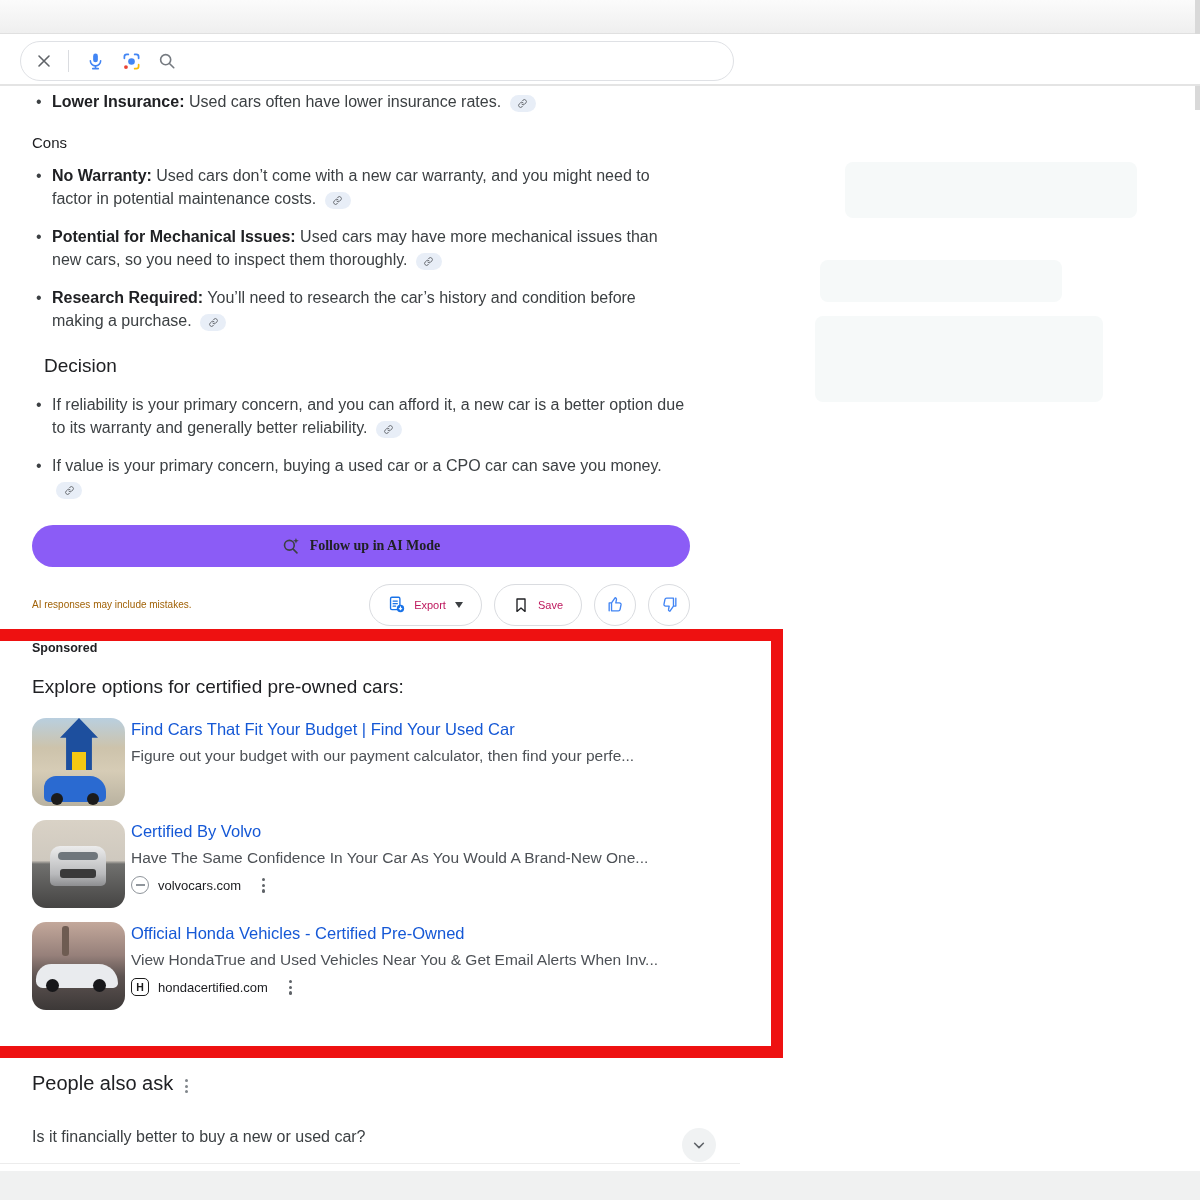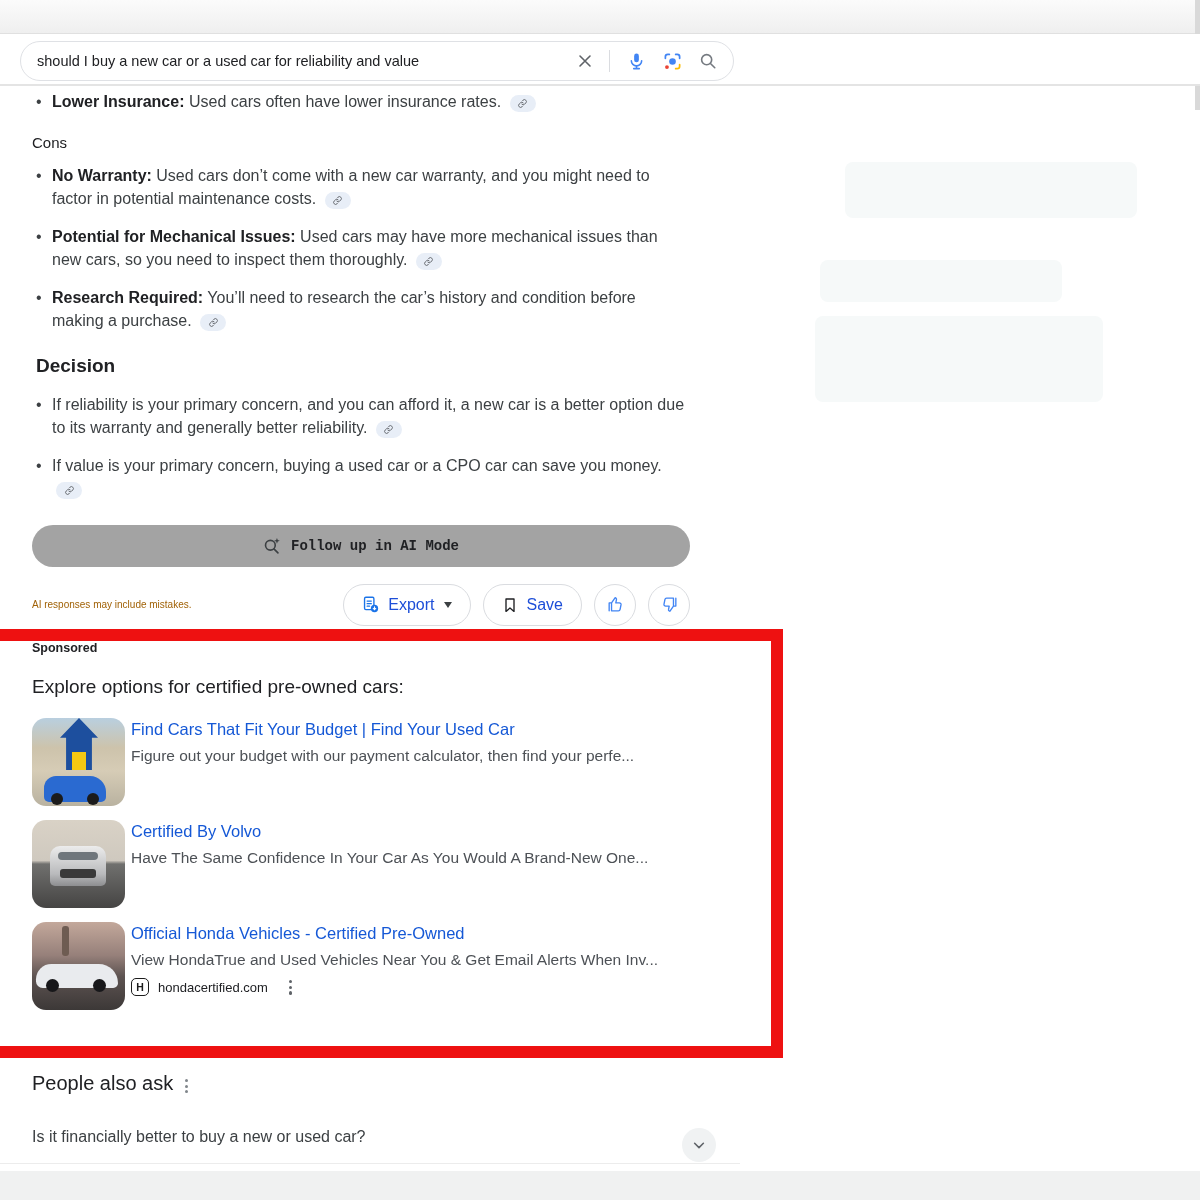--- a/index.html
+++ b/index.html
@@ -27,35 +27,35 @@
   .g2{left:820px;top:260px;width:242px;height:42px;}
   .g3{left:815px;top:316px;width:288px;height:86px;}
 
   
   .ai-col{position:absolute;left:32px;top:90px;width:658px;}
   .bullet{position:relative;padding-left:20px;font-size:16px;line-height:23.5px;
           color:#3c4043;margin:0 0 14px 0;}
   .bullet::before{content:"•";position:absolute;left:4px;top:0;color:#3c4043;}
   .b{font-weight:700;color:#202124;}
   .sec-h{font-size:15px;font-weight:400;color:#202124;margin:20px 0 13px 0;}
-  .sec-h.big{font-size:19px;margin:22px 0 16px 4px;font-weight:bold;}
+  .sec-h.big{font-size:19px;margin:22px 0 16px 12px;}
 
   .chip{display:inline-flex;align-items:center;justify-content:center;width:26px;height:17px;
         background:#e8eef7;border-radius:9px;vertical-align:-2px;margin-left:4px;cursor:pointer;}
 
-  .followup{margin-top:24px;width:100%;height:42px;border:none;background:#a3a3a3;border-radius:21px;
+  .followup{margin-top:24px;width:100%;height:42px;border:none;background:#8b5cf6;border-radius:21px;
             display:flex;align-items:center;justify-content:center;gap:10px;
-            font-family:Liberation Mono, monospace;font-size:14px;font-weight:600;color:#202124;cursor:pointer;}
+            font-family:Liberation Serif, serif;font-size:14px;font-weight:600;color:#202124;cursor:pointer;}
 
   .footer-row{margin-top:17px;display:flex;align-items:center;width:100%;}
   .disclaimer{font-size:10px;color:#a16207;}
   .fbtns{margin-left:auto;display:flex;align-items:center;gap:12px;}
   .pill-btn{height:42px;border:1px solid #dadce0;background:#fff;border-radius:21px;
             display:flex;align-items:center;gap:9px;padding:0 18px;cursor:pointer;
-            font-family:"Liberation Sans",sans-serif;font-size:16px;color:#1d4ed8;font-weight:500;}
+            font-family:"Liberation Sans",sans-serif;font-size:11px;color:#be185d;font-weight:500;}
   .caret-down{width:0;height:0;border-left:4.5px solid transparent;border-right:4.5px solid transparent;
               border-top:6px solid #3c4043;}
   .round-btn{width:42px;height:42px;border:1px solid #dadce0;background:#fff;border-radius:50%;
              display:flex;align-items:center;justify-content:center;cursor:pointer;}
 
   
   .sponsored-col{position:absolute;left:32px;top:641px;width:702px;}
   .sp-label{font-size:12.5px;font-weight:700;color:#202124;margin-bottom:21px;}
   .sp-heading{font-size:19px;color:#202124;margin-bottom:20px;}
   .ad-row{display:flex;gap:6px;margin-bottom:14px;}
@@ -124,21 +124,20 @@
 </head>
 <body>
 
 <div class="page">
 
   <div class="top-chrome"></div>
   <div class="right-sliver"></div>
 
   <div class="search-row">
     <div class="search-pill">
-      <div class="query">should I buy a new car or a used car for reliability and value</div>
       <div class="sp-icons">
         <svg width="14" height="14" viewBox="0 0 14 14">
           <path d="M2 2l10 10M12 2L2 12" stroke="#5f6368" stroke-width="1.6" stroke-linecap="round"></path>
         </svg>
         <div class="vsep"></div>
         <svg width="19" height="19" viewBox="0 0 24 24">
           <rect x="9" y="2" width="6" height="11" rx="3" fill="#4285f4"></rect>
           <path d="M5.5 11a6.5 6.5 0 0 0 13 0" fill="none" stroke="#4285f4" stroke-width="2" stroke-linecap="round"></path>
           <path d="M12 17.5V21M8.5 21h7" stroke="#4285f4" stroke-width="2" stroke-linecap="round"></path>
         </svg>
@@ -284,20 +283,31 @@
       </div>
     </div>
 
     <div class="ad-row">
       <div class="thumb thumb-volvo">
         <div class="vo-suv"></div>
       </div>
       <div class="ad-txt">
         <div class="ad-title">Certified By Volvo</div>
         <div class="ad-desc">Have The Same Confidence In Your Car As You Would A Brand-New One...</div>
+        <div class="ad-meta">
+          <span class="fav fav-volvo">
+              <i></i>
+            </span>
+          <span class="domain">volvocars.com</span>
+          <span class="dots">
+              <i></i>
+              <i></i>
+              <i></i>
+            </span>
+        </div>
       </div>
     </div>
 
     <div class="ad-row">
       <div class="thumb thumb-honda">
         <div class="ho-cactus"></div>
         <div class="ho-car"></div>
       </div>
       <div class="ad-txt">
         <div class="ad-title">Official Honda Vehicles - Certified Pre-Owned</div>

